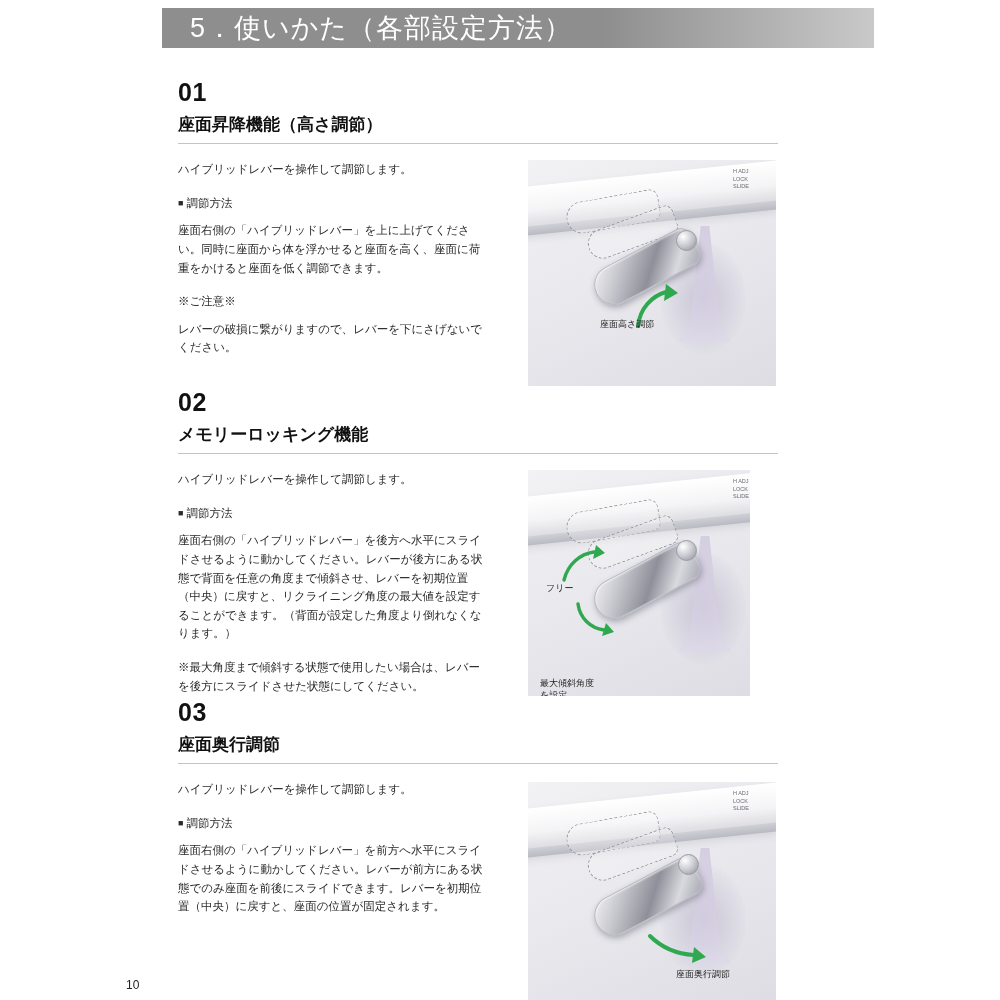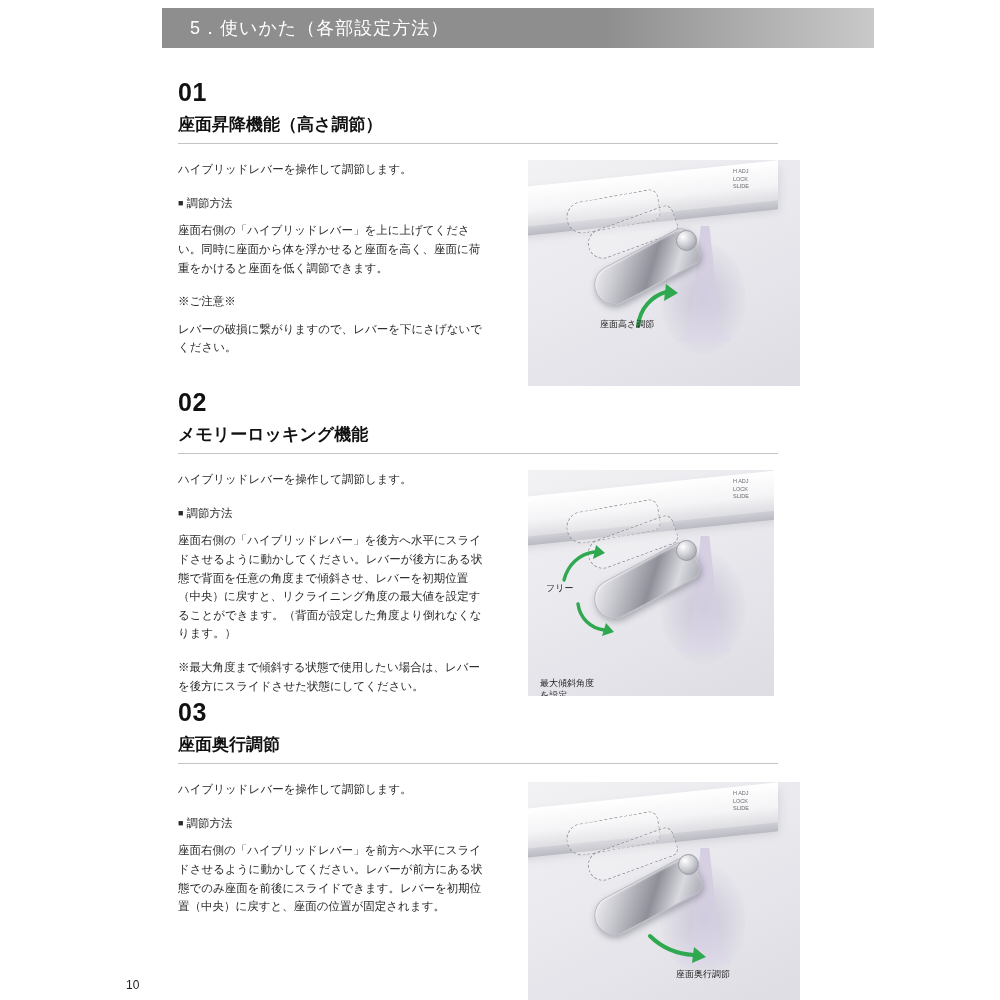--- a/index.html
+++ b/index.html
@@ -27,21 +27,21 @@
     left: 162px;
     top: 8px;
     width: 712px;
     height: 40px;
     background: linear-gradient(to right, #8e8e8e 0%, #8e8e8e 62%, #c9c9c9 100%);
     display: flex;
     align-items: center;
   }
   .header-title {
     color: #ffffff;
-    font-size: 18px;
+    font-size: 27px;
     letter-spacing: 1px;
     padding-left: 28px;
     font-weight: 500;
     white-space: nowrap;
   }
 
   
   .section {
     position: absolute;
     left: 178px;
@@ -83,21 +83,20 @@
     font-size: 9px;
     vertical-align: 1px;
     margin-right: 3px;
   }
 
   
   .illus {
     position: absolute;
     background: linear-gradient(155deg, #f2f2f4 0%, #e9e9ee 45%, #dedde4 100%);
     overflow: hidden;
-    padding-left: 24px;
   }
   .illus .desk {
     position: absolute;
     left: -10px;
     top: 14px;
     width: 260px;
     height: 44px;
     background: linear-gradient(to bottom, #ffffff 0%, #f4f4f6 55%, #d8d8dd 100%);
     transform: skewY(-6deg);
     box-shadow: 0 6px 10px rgba(120,120,130,0.25);

